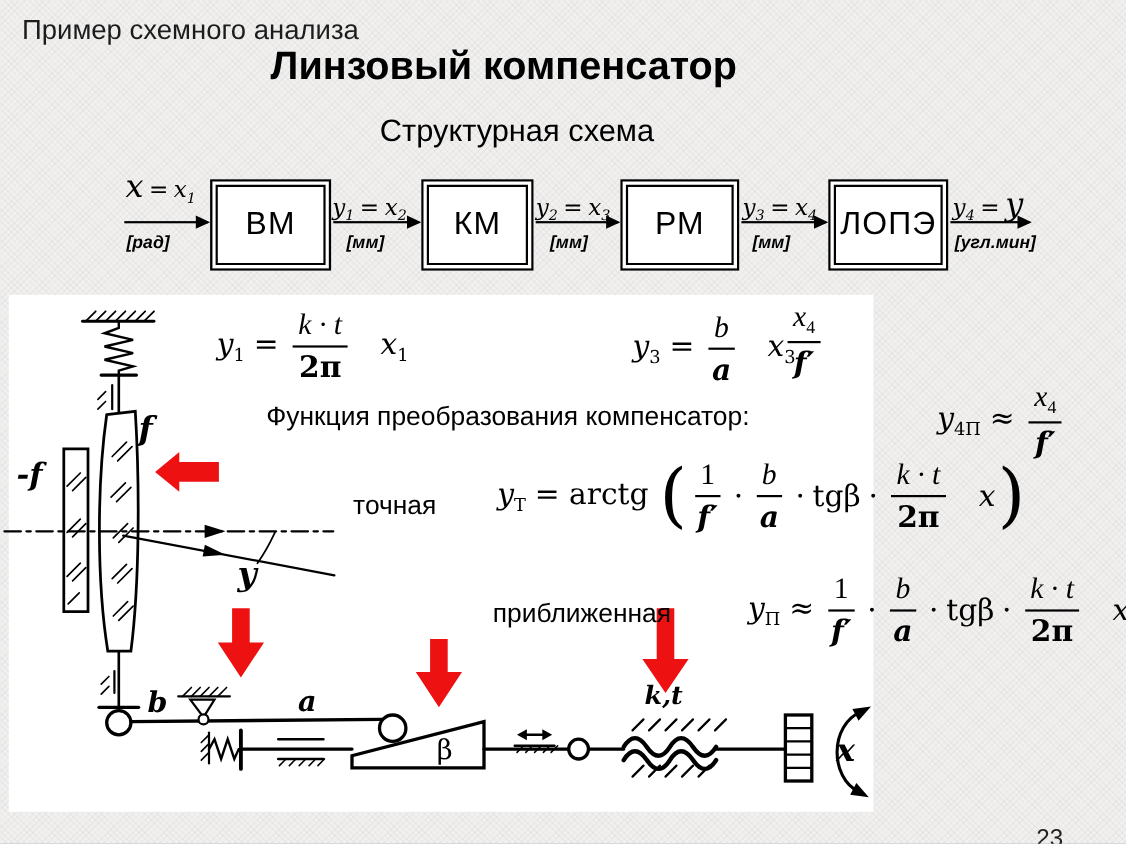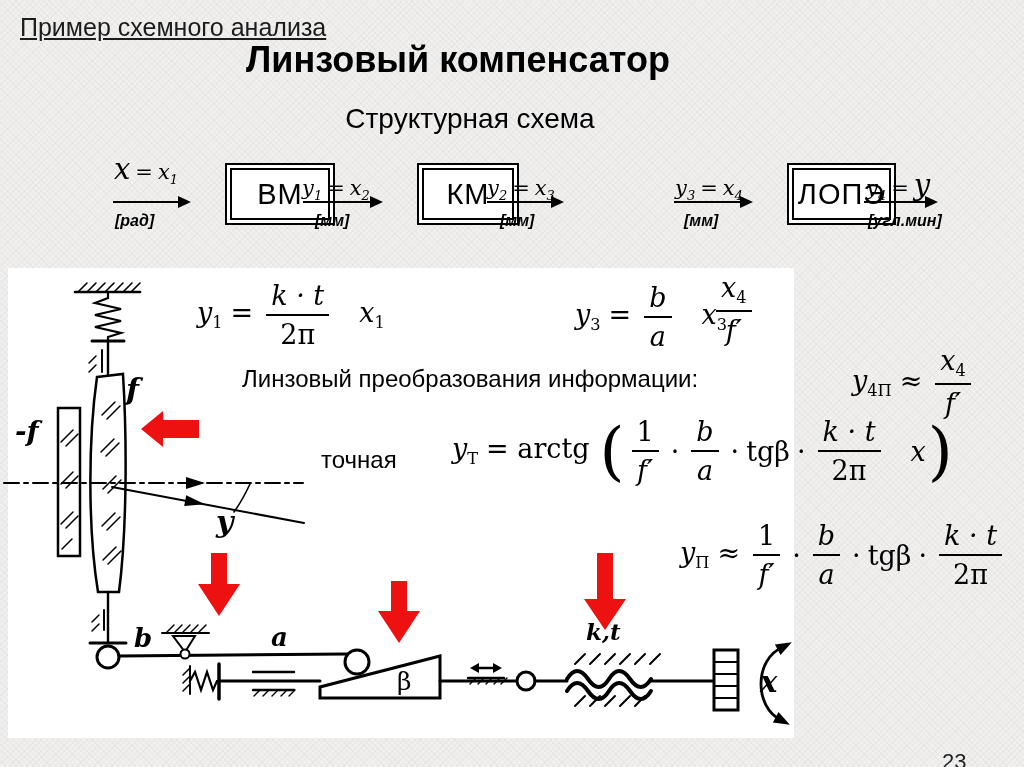--- a/index.html
+++ b/index.html
@@ -5,34 +5,34 @@
   * { box-sizing: border-box; margin: 0; padding: 0; }
   body { background:#888; font-family:"Liberation Sans", sans-serif; }
   .slide{
     position:relative; width:1024px; height:767px; overflow:hidden; color:#111;
     background-color:#f1f0ef;
     background-image:
       repeating-linear-gradient(45deg, rgba(0,0,0,0.03) 0 1px, transparent 1px 4px),
       repeating-linear-gradient(135deg, rgba(0,0,0,0.03) 0 1px, transparent 1px 4px);
   }
   .abs{position:absolute;}
-  .kicker{left:20px;top:13px;font-size:25px;color:#1c1c1c;text-decoration:underline;}
+  .kicker{left:20px;top:13px;font-size:25px;color:#1c1c1c;}
   .title{left:0;width:916px;top:39px;text-align:center;font-size:36px;font-weight:bold;color:#000;}
   .caption{font-size:24px;color:#000;}
   .struct-cap{left:0;width:940px;top:103px;text-align:center;font-size:28px;}
   .func-cap{left:149px;top:708px;}
   .pagenum{left:942px;top:701px;font-size:22px;color:#222;margin-top:48px;}
 
   
   .blk{
-    position:absolute; height:62px; background:#fff;
+    position:absolute; height:83px; background:#fff;
     border:2px solid #000;
     box-shadow: inset 0 0 0 3px #fff, inset 0 0 0 5px #000;
     display:flex; align-items:center; justify-content:center;
-    font-size:29px; color:#000; letter-spacing:1px;margin-left:34px;
+    font-size:29px; color:#000; letter-spacing:1px;
   }
   .harrow{position:absolute; top:201px; height:2px; background:#000;}
   .harrow::after{content:""; position:absolute; right:-2px; top:-5px;
     border-left:13px solid #000; border-top:6px solid transparent; border-bottom:6px solid transparent;}
   .sig{position:absolute; font-family:"DejaVu Serif","Liberation Serif",serif; font-size:21px; color:#000; white-space:nowrap;}
   .sig i{font-style:italic;}
   .sig .big{font-size:29px;}
   .sig sub{font-size:62%; font-style:italic;}
   .seq{margin:0 5px; font-style:normal;}
   .unit{position:absolute; font-style:italic; font-weight:700; font-size:16px; color:#000;}
@@ -41,22 +41,22 @@
 
   
   .formula{position:absolute; display:flex; align-items:center;
     font-family:"DejaVu Serif","Liberation Serif",serif; font-size:27px; color:#000; white-space:nowrap;}
   .formula i{font-style:italic;}
   .formula sub{font-size:60%; font-style:normal;}
   .op{font-style:normal; margin:0 8px;}
   .dot{font-style:normal; margin:0 7px;}
   .rm{font-style:normal;}
   .frac{display:inline-flex; flex-direction:column; align-items:center; margin:0 5px;}
-  .frac .num{display:block; padding:0 5px 3px; border-bottom:2px solid #000; text-align:center;}
-  .frac .den{display:block; padding-top:3px; text-align:right;}
+  .frac .num{display:block; padding:0 5px 3px; border-bottom:2px solid #000; text-align:center;font-family:Liberation Serif, serif;}
+  .frac .den{display:block; padding-top:3px; text-align:right;font-weight:bold;}
   .paren{font-family:"DejaVu Serif",serif; font-style:normal; font-size:64px; font-weight:400; margin:0 2px;}
   .run{display:inline-block;margin-left:25px;}
 
   svg text{fill:#000;}
   .svglabel{font-family:"DejaVu Serif",serif; font-style:italic; font-weight:bold;}
   .svggreek{font-family:"DejaVu Serif",serif;}
 </style>
 </head>
 <body>
 
@@ -159,20 +159,23 @@
   <div class="abs kicker">Пример схемного анализа</div>
   <div class="abs title">Линзовый компенсатор</div>
   <div class="abs struct-cap caption">Структурная схема</div>
 
   <div class="blk" style="left:191px;top:163px;width:110px">
       <span>ВМ</span>
     </div>
   <div class="blk" style="left:383px;top:163px;width:102px">
       <span>КМ</span>
     </div>
+  <div class="blk" style="left:564px;top:163px;width:108px">
+      <span>РМ</span>
+    </div>
   <div class="blk" style="left:753px;top:163px;width:109px">
       <span>ЛОПЭ</span>
     </div>
 
   <div class="harrow" style="left:113px;width:76px"></div>
   <div class="harrow" style="left:303px;width:78px"></div>
   <div class="harrow" style="left:487px;width:75px"></div>
   <div class="harrow" style="left:674px;width:77px"></div>
   <div class="harrow" style="left:864px;width:72px"></div>
 
@@ -225,21 +228,21 @@
   </div>
 
   <div class="formula" style="left:827px;top:345px">
     <span class="run"><i>y</i><sub>4П</sub><span class="op">≈</span></span>
     <span class="frac">
         <span class="num"><i>x</i><sub>4</sub></span>
         <span class="den"><i>f′</i></span>
       </span>
   </div>
 
-  <div class="abs caption" style="left:242px;top:365px">Линзовый преобразования информации:</div>
+  <div class="abs caption" style="left:242px;top:365px">Функция преобразования компенсатор:</div>
 
   <div class="abs caption" style="left:321px;top:446px">точная</div>
   <div class="formula" style="left:427px;top:414px">
     <span class="run"><i>y</i><sub>Т</sub><span class="op">= arctg</span></span>
     <span class="paren">(</span>
     <span class="frac">
         <span class="num rm">1</span>
         <span class="den"><i>f′</i></span>
       </span>
     <span class="dot">·</span>
@@ -251,20 +254,21 @@
     <span class="rm">tgβ</span>
     <span class="dot">·</span>
     <span class="frac">
         <span class="num"><i>k · t</i></span>
         <span class="den rm">2π</span>
       </span>
     <span class="run"><i>x</i></span>
     <span class="paren">)</span>
   </div>
 
+  <div class="abs caption" style="left:448px;top:544px">приближенная</div>
   <div class="formula" style="left:655px;top:520px">
     <span class="run"><i>y</i><sub>П</sub><span class="op">≈</span></span>
     <span class="frac">
         <span class="num rm">1</span>
         <span class="den"><i>f′</i></span>
       </span>
     <span class="dot">·</span>
     <span class="frac">
         <span class="num"><i>b</i></span>
         <span class="den"><i>a</i></span>

